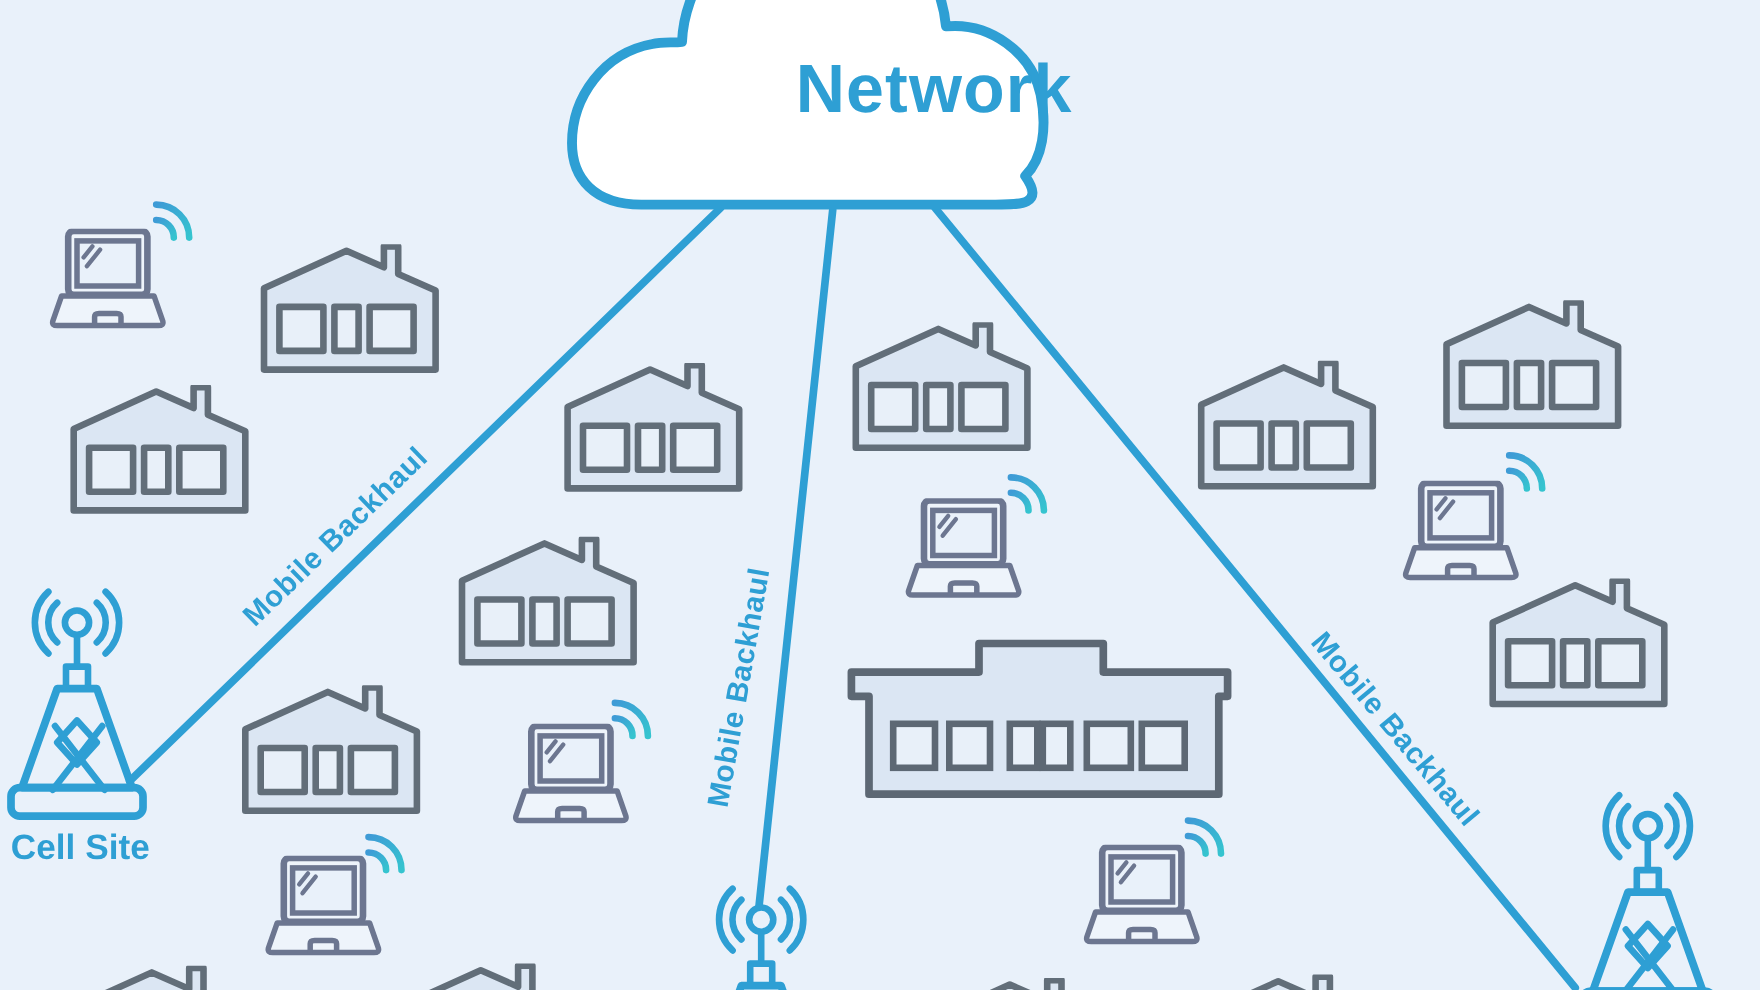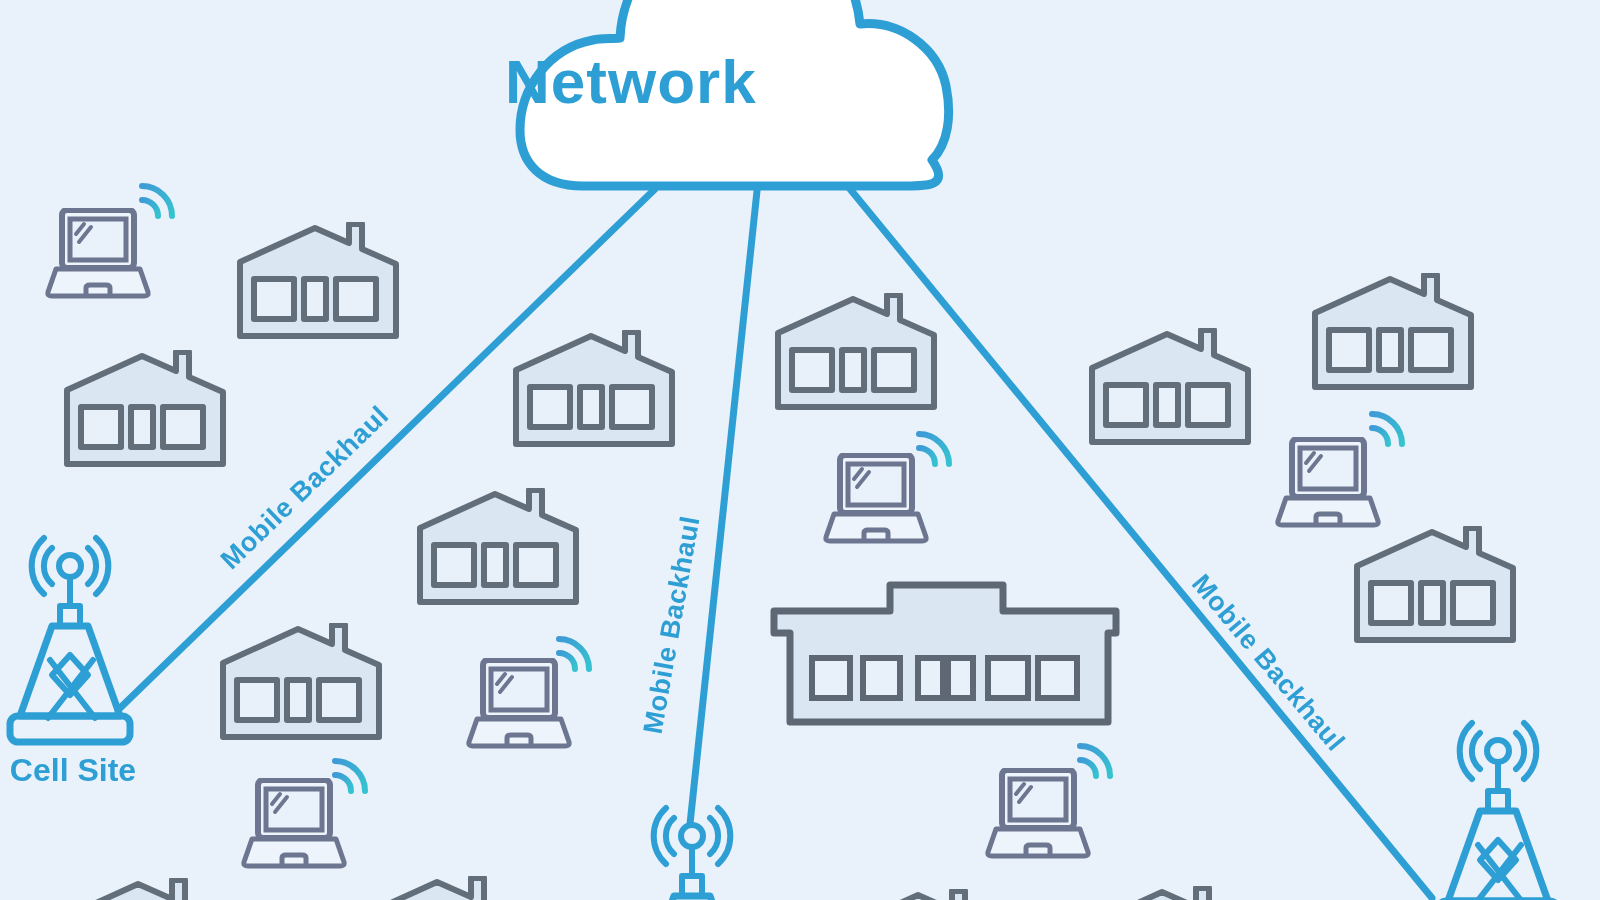--- a/index.html
+++ b/index.html
@@ -7,21 +7,21 @@
     width:1600px;height:900px;overflow:hidden;
     background:#e9f1fa;
     font-family:"Liberation Sans", sans-serif;
   }
   #canvas{position:relative;width:1600px;height:900px;overflow:hidden;}
   #links-layer{position:absolute;left:0;top:0;z-index:1;}
   .icon{position:absolute;z-index:3;}
   .cloud-wrap{position:absolute;left:495px;top:0;width:480px;height:200px;z-index:4;}
   #network-title{
     position:absolute;left:505px;top:46px;width:470px;
-    text-align:left;font-weight:bold;font-size:62px;letter-spacing:1px;
+    text-align:right;font-weight:bold;font-size:62px;letter-spacing:1px;
     color:#2e9fd4;z-index:5;
   }
   .backhaul-label{
     position:absolute;z-index:2;white-space:nowrap;
     font-weight:bold;font-size:27px;color:#2e9fd4;letter-spacing:0.5px;
   }
   #cell-site-label{
     position:absolute;left:-12px;top:752px;width:170px;text-align:center;
     font-weight:bold;font-size:32px;color:#2e9fd4;z-index:4;
   }

